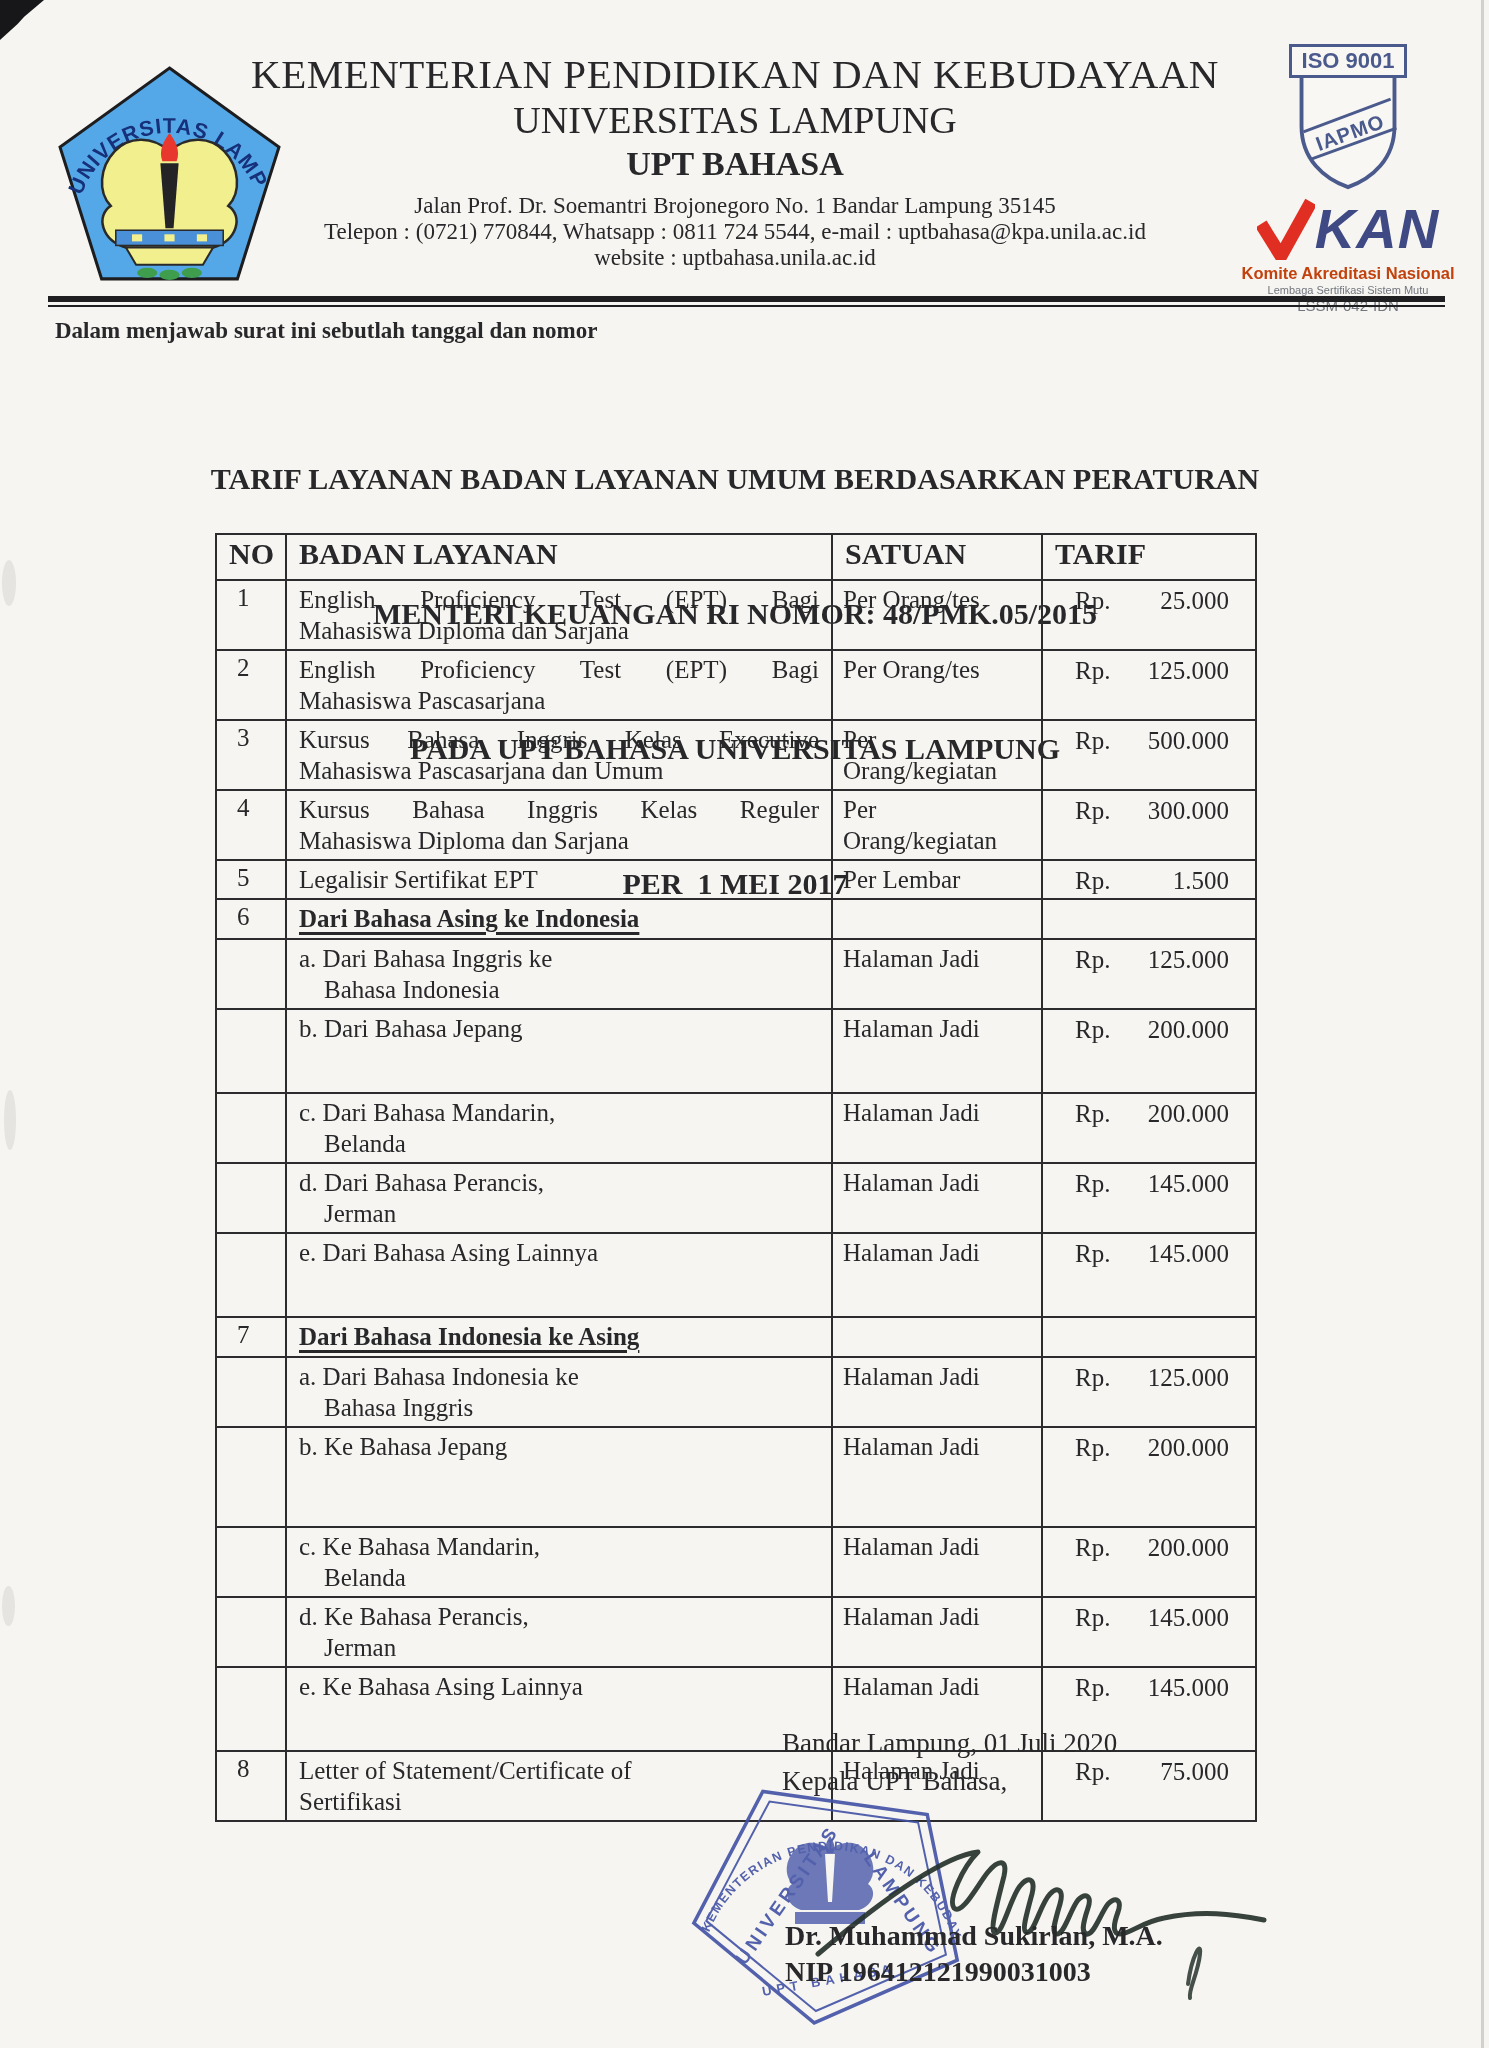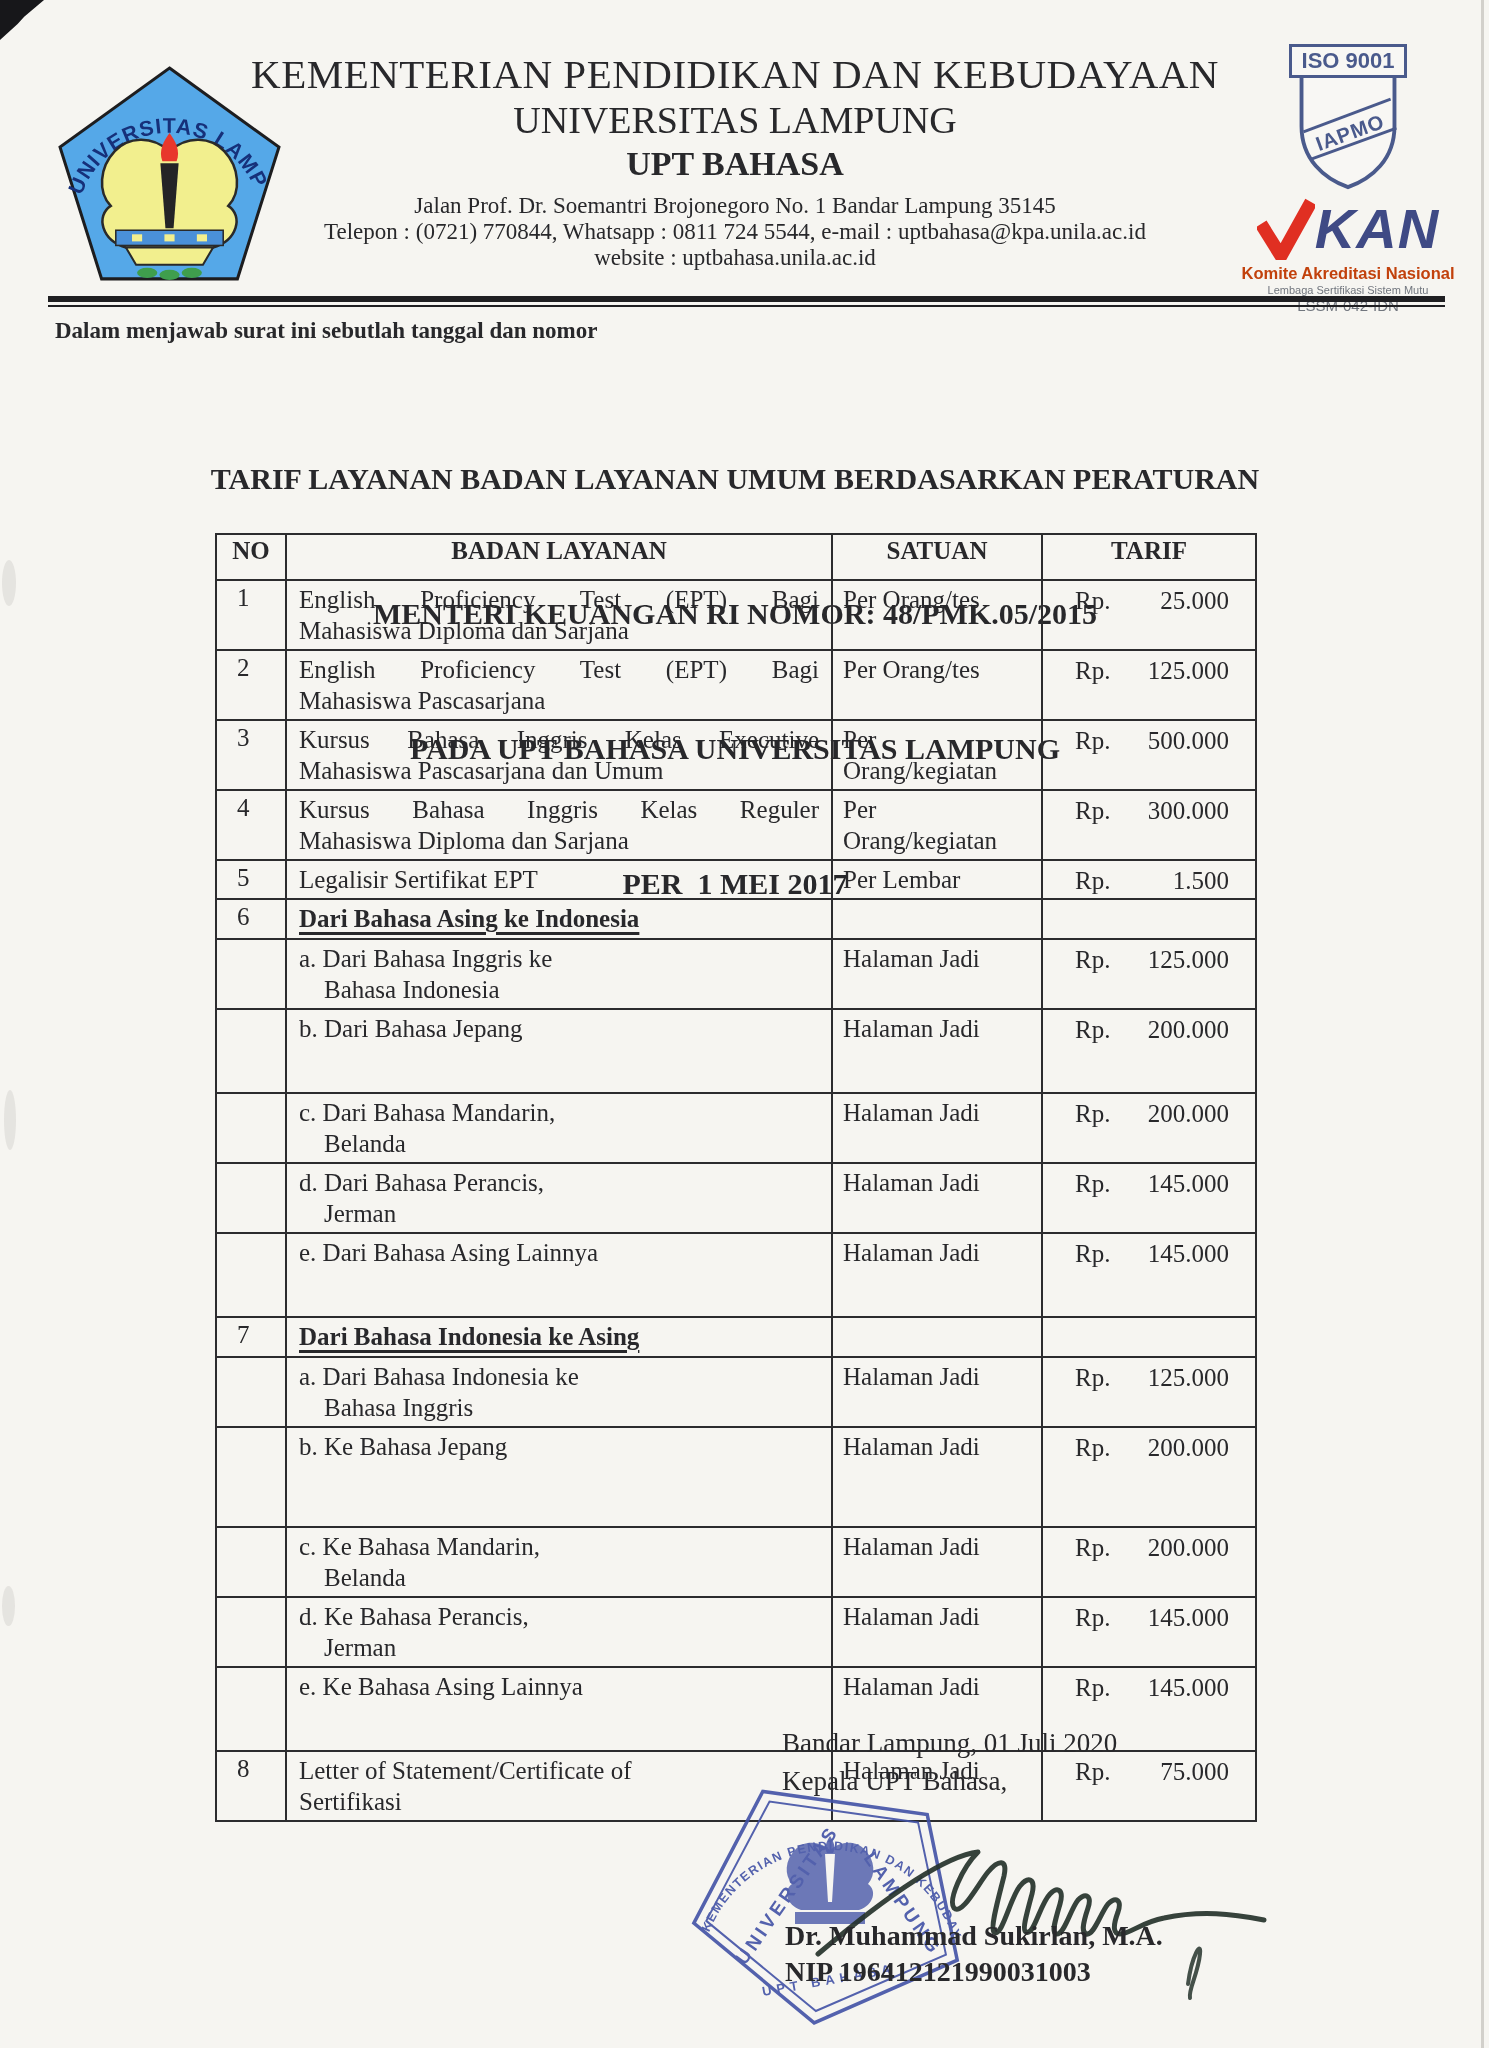--- a/index.html
+++ b/index.html
@@ -33,21 +33,21 @@
   .rule{position:absolute;left:48px;right:44px;top:296px;height:3px;
         border-top:6px solid #1f1f22;border-bottom:2px solid #1f1f22;}
   .note{position:absolute;left:55px;top:318px;font-size:23px;font-weight:bold;}
   
   .title{position:absolute;left:200px;top:366px;width:1070px;text-align:center;
          font-size:30px;font-weight:bold;line-height:45px;white-space:pre-wrap;}
   
   .table-wrap{position:absolute;left:215px;top:533px;width:1040px;}
   table{width:100%;border-collapse:collapse;font-size:25px;table-layout:fixed;}
   th,td{border:2px solid #2c2c2e;vertical-align:top;}
-  th{font-weight:bold;text-align:center;height:40px;font-size:25px;padding:2px 12px;}
+  th{font-weight:bold;text-align:left;height:40px;font-size:30px;padding:2px 12px;}
   td.c-no{padding:3px 0 0 20px;}
   td.c-svc{padding:3px 12px;border-radius:23px;}
   td.c-svc .ln{white-space:pre-wrap;line-height:31px;}
   td.c-svc .ln.j{text-align:justify;text-align-last:justify;}
   td.c-svc.sec .ln{font-weight:bold;text-decoration:underline;
                    text-decoration-thickness:2.5px;text-underline-offset:5px;}
   td.c-sat{padding:3px 10px;line-height:31px;}
   td.c-trf{padding:0;}
   .rp{display:flex;justify-content:space-between;padding:4px 26px 0 32px;line-height:31px;}
   

